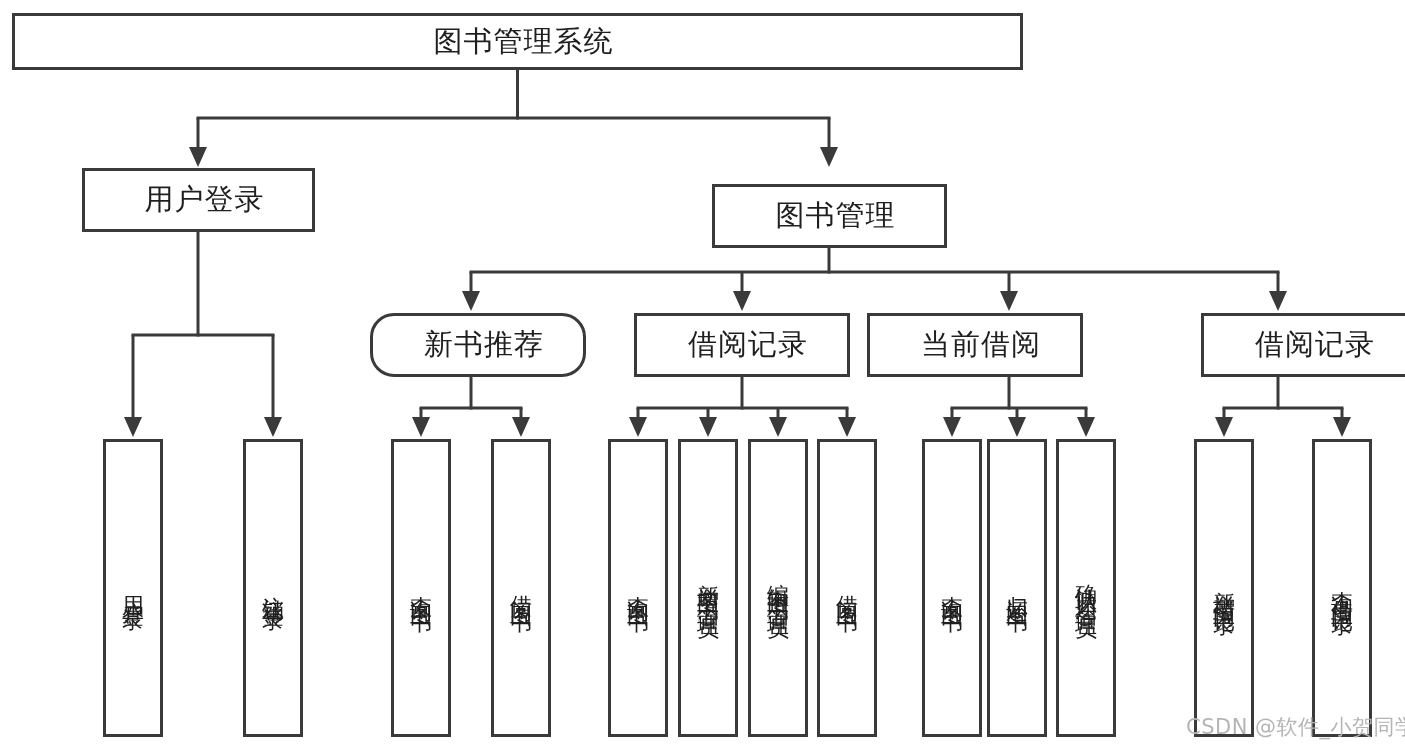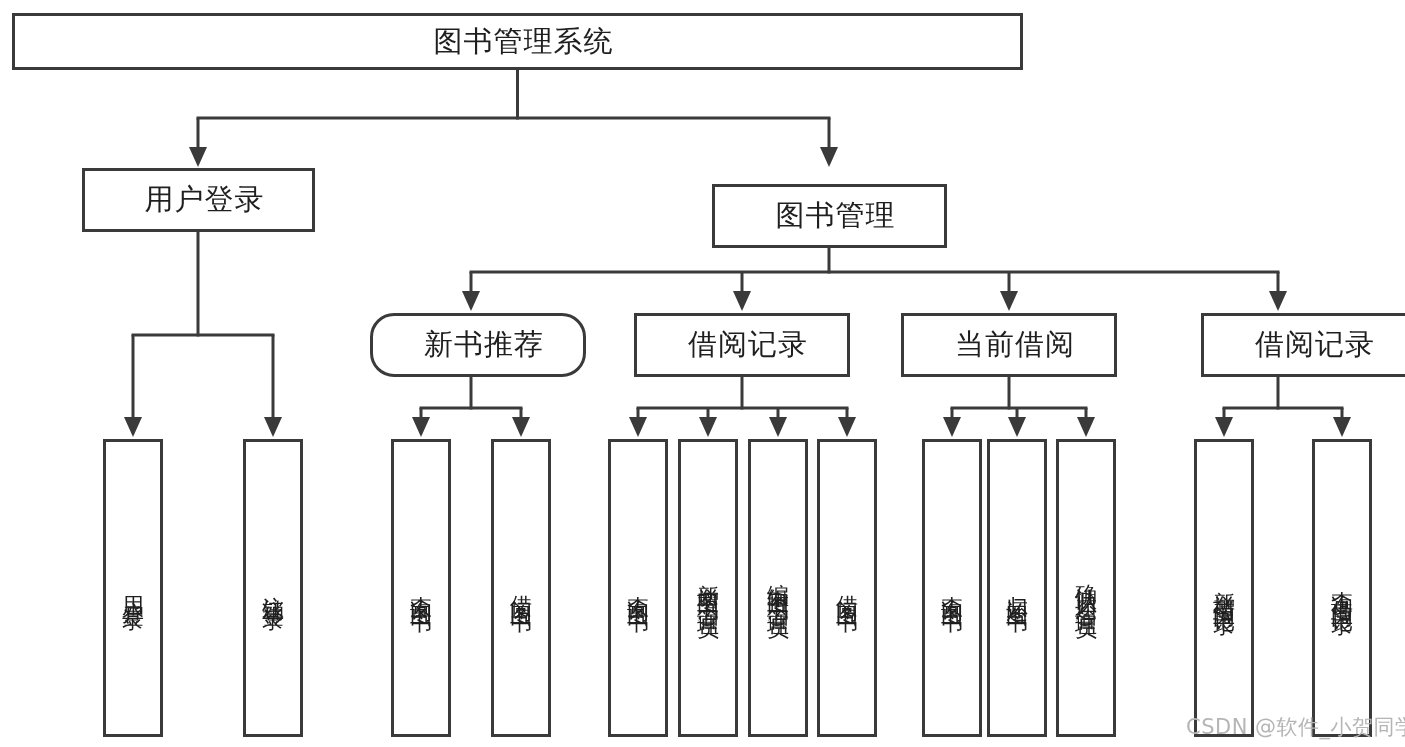--- a/index.html
+++ b/index.html
@@ -38,21 +38,21 @@
     font-size: 29px;
     letter-spacing: 1px;
     padding-left: 12px;
   }
   .root-box   { left: 12px;  top: 13px;  width: 1011px; height: 57px; }
   .l2a        { left: 82px;  top: 168px; width: 233px;  height: 64px; }
   .l2b        { left: 712px; top: 184px; width: 235px;  height: 64px; }
   .l3         { top: 313px;  width: 216px; height: 64px; }
   .l3a { left: 370px; border-radius: 24px; }
   .l3b { left: 634px; }
-  .l3c { left: 901px; }
+  .l3c { left: 867px; }
   .l3d { left: 1170px; margin-left: 31px; }
   .leaf {
     top: 439px;
     width: 60px;
     height: 298px;
   }
   .leaf span {
     writing-mode: vertical-lr;
     text-orientation: mixed;
     font-size: 22px;

